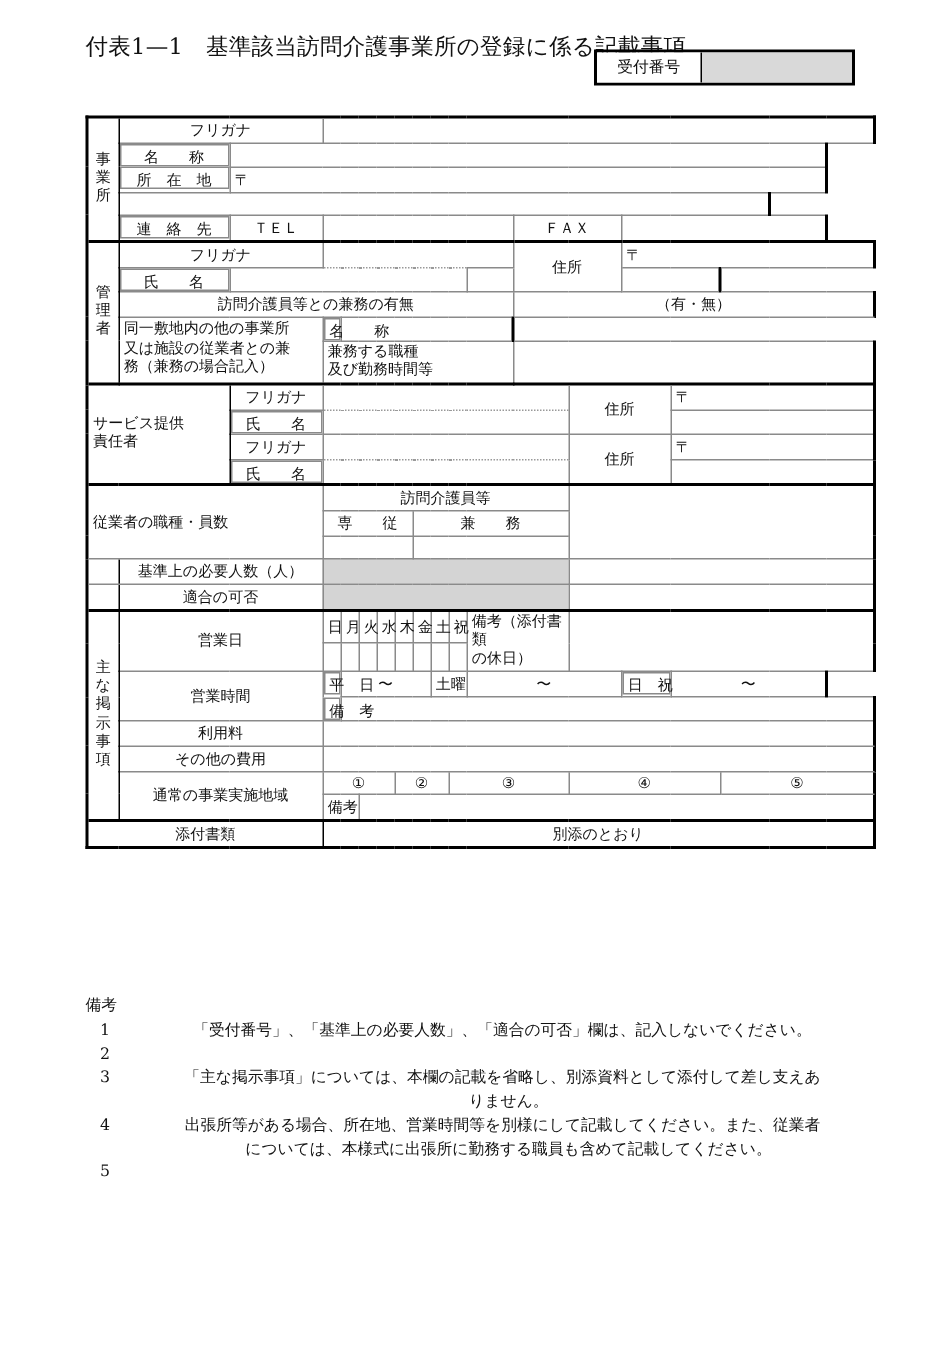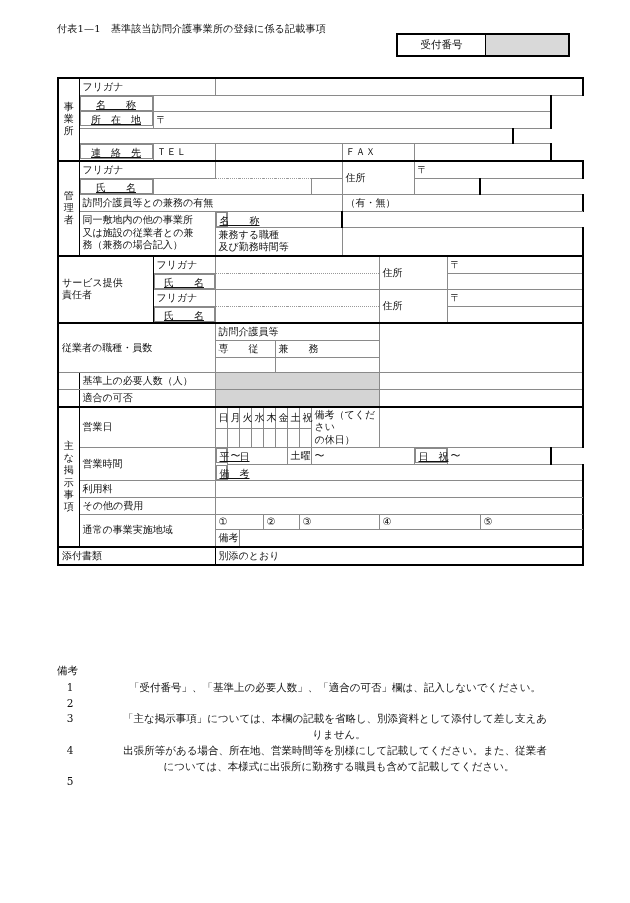--- a/index.html
+++ b/index.html
@@ -12,33 +12,33 @@
   }
   #page {
     position: relative;
     width: 630px; height: 903px;
     overflow: hidden;
   }
   
   .title {
     position: absolute;
     left: 57px; top: 22px;
-    font-size: 10px;
+    font-size: 15px;
     letter-spacing: 0.2px;
     white-space: nowrap;
   }
   .receipt-box {
     position: absolute;
     left: 396px; top: 33px;
     width: 174px; height: 24px;
     border: 2px solid #000;
     display: flex;
   }
   .receipt-label {
-    width: 88px;
+    width: 70px;
     border-right: 1px solid #000;
     display: flex; align-items: center; justify-content: center;
     font-size: 10.5px;
     background: #fff;
   }
   .receipt-value {
     flex: 1;
     background: #d9d9d9;
   }
   
@@ -66,28 +66,27 @@
   .dotted-bottom { border-bottom: 1px dotted #999 !important; }
   .dotted-top    { border-top: 1px dotted #999 !important; }
   .vlabel {
     text-align: center;
     font-size: 10px;
     line-height: 1.22;
     padding: 2px 0;
     letter-spacing: 0;
   }
   .vlabel span { display: block; }
-  .lbl { font-size: 10px; white-space: nowrap; }
+  .lbl { font-size: 10px; white-space: nowrap; text-align: center; }
   .lbl-sp {
     font-size: 10px;
     white-space: nowrap;
     display: flex;
     justify-content: space-around;
     padding: 0 6px;
-    text-decoration: underline;
   }
   .ctr { }
   .shade { background: #d4d4d4 !important; }
   .postal { font-size: 10px; padding-left: 4px; }
   .tall { height: 28px; }
   .note-cell { font-size: 10px; line-height: 1.25; }
   
   .remarks {
     position: absolute;
     left: 57px; top: 663px;
@@ -274,21 +273,21 @@
         <td class="lbl sec-top" colspan="2" rowspan="2">営業日</td>
         <td class="lbl ctr sec-top">日</td>
         <td class="lbl ctr sec-top">月</td>
         <td class="lbl ctr sec-top">火</td>
         <td class="lbl ctr sec-top">水</td>
         <td class="lbl ctr sec-top">木</td>
         <td class="lbl ctr sec-top">金</td>
         <td class="lbl ctr sec-top">土</td>
         <td class="lbl ctr sec-top">祝</td>
         <td class="note-cell sec-top" colspan="2" rowspan="2">
-          <div>備考（てください</div>
+          <div>備考（添付書類</div>
           <div>の休日）</div>
         </td>
         <td class="sec-top outer-right" colspan="6" rowspan="2"></td>
       </tr>
       <tr>
         <td></td>
         <td></td>
         <td></td>
         <td></td>
         <td></td>

